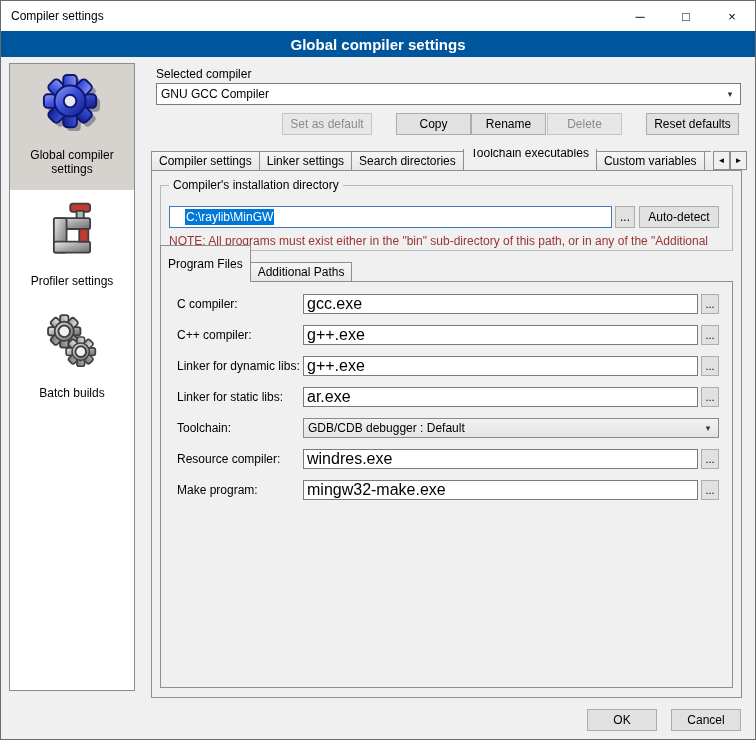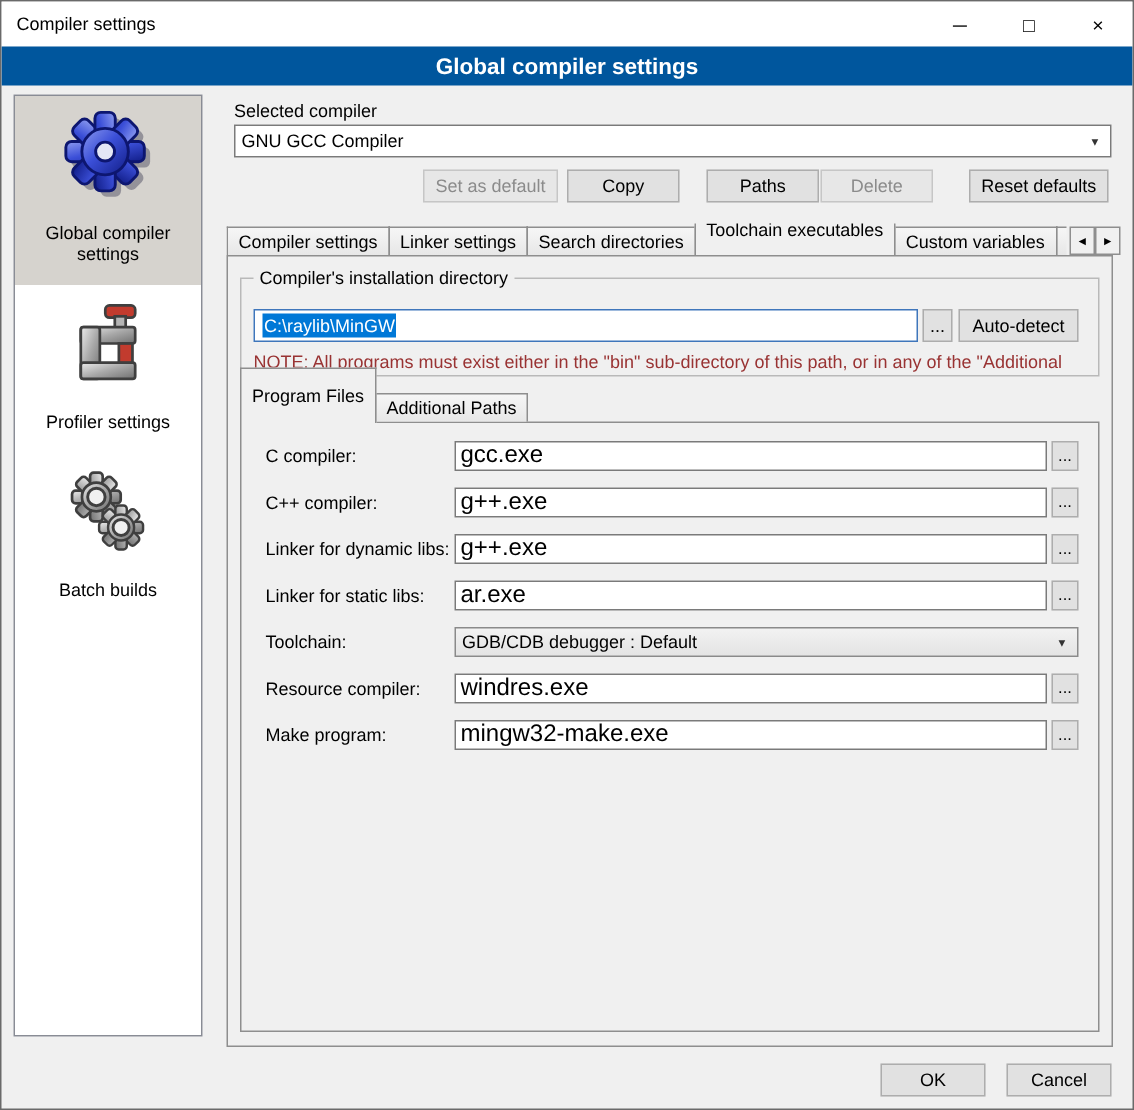--- a/index.html
+++ b/index.html
@@ -30,40 +30,40 @@
   .selcomp-label { position:absolute; left:10px; top:10px; }
   .combo { background:#fff; border:1px solid #7a7a7a; display:flex; align-items:center; padding-left:4px; position:relative; white-space:nowrap; overflow:hidden; }
   .combo .combo-arrow { position:absolute; right:1px; top:0; bottom:0; width:18px; display:flex; align-items:center; justify-content:center; font-size:9px; color:#333; }
   .compiler-combo { position:absolute; left:10px; right:6px; top:26px; height:22px; }
 
   .btn { background:#e1e1e1; border:1px solid #adadad; font-family:inherit; font-size:12px; color:#000; }
   .btn.disabled { color:#8b8b8b; border-color:#c6c6c6; background:#e7e7e7; }
   .btn-row { position:absolute; top:56px; left:0; right:0; height:22px; }
   .btn-row .btn { position:absolute; top:0; height:22px; }
   .b-setdefault { left:136px; width:90px; }
-  .b-copy { left:232px; width:75px; }
+  .b-copy { left:250px; width:75px; }
   .b-rename { left:325px; width:75px; }
   .b-delete { left:401px; width:75px; }
   .b-reset { left:500px; width:93px; }
 
   
   .tabbar { position:absolute; top:92px; left:5px; right:0; height:21px; display:flex; align-items:flex-end; z-index:2; }
   .tabs { display:flex; align-items:flex-end; overflow:hidden; flex:1; height:21px; }
   .tab { flex:none; display:flex; align-items:center; padding:0 7px; height:19px; background:linear-gradient(#f6f6f6,#e7e7e7); border:1px solid #8e8e8e; border-bottom:none; margin-right:-1px; white-space:nowrap; }
   .tab.active { height:37px; background:#f0f0f0; position:relative; z-index:3; margin-bottom:-1px; }
   .tab-arrows { flex:none; display:flex; margin-left:2px; }
   .tab-arrow { width:17px; height:19px; border:1px solid #8e8e8e; background:#f0f0f0; font-size:8px; display:flex; align-items:center; justify-content:center; padding:0; font-family:inherit; }
 
   .tab-panel { position:absolute; top:113px; left:5px; right:5px; height:528px; border:1px solid #8e8e8e; background:#f0f0f0; }
 
   
   .groupbox { position:absolute; top:14px; left:8px; right:8px; height:66px; border:1px solid #b9b9b9; }
   .groupbox-label { position:absolute; top:-8px; left:8px; background:#f0f0f0; padding:0 4px; }
   .dir-row { position:absolute; top:20px; left:8px; right:13px; height:22px; display:flex; align-items:center; }
-  .dir-input { flex:1; height:22px; border:1px solid #3f76bb; background:#fff; display:flex; align-items:center; padding-left:5px; margin-right:3px; overflow:hidden; }
+  .dir-input { flex:1; height:22px; border:1px solid #3f76bb; background:#fff; display:flex; align-items:center; padding-left:15px; margin-right:3px; overflow:hidden; }
   .dir-input .sel { background:var(--selection-bg,#0078d7); color:#fff; padding:1px 1px; white-space:nowrap; }
   .browse-btn { width:20px; height:22px; flex:none; margin-right:4px; }
   .autodetect-btn { width:80px; height:22px; flex:none; }
   .note { position:absolute; top:48px; left:8px; right:0; color:var(--note-text,#993333); white-space:nowrap; overflow:hidden; }
 
   
   .subtabs { position:absolute; top:89px; left:8px; height:21px; display:flex; align-items:flex-end; z-index:2; }
   .sub-panel { position:absolute; top:110px; left:8px; right:8px; bottom:9px; border:1px solid #8e8e8e; background:#f0f0f0; padding:12px 13px 0 16px; }
 
   .field-row { display:flex; align-items:center; height:20px; margin-bottom:11px; }
@@ -161,21 +161,21 @@
       <div class="selcomp-label">Selected compiler</div>
 
       <div class="combo compiler-combo">
         <span>GNU GCC Compiler</span>
         <span class="combo-arrow">▾</span>
       </div>
 
       <div class="btn-row">
         <button class="btn b-setdefault disabled" disabled="">Set as default</button>
         <button class="btn b-copy">Copy</button>
-        <button class="btn b-rename">Paths</button>
+        <button class="btn b-rename">Rename</button>
         <button class="btn b-delete disabled" disabled="">Delete</button>
         <button class="btn b-reset">Reset defaults</button>
       </div>
 
       <div class="tabbar">
         <div class="tabs">
           <div class="tab">Compiler settings</div>
           <div class="tab">Linker settings</div>
           <div class="tab">Search directories</div>
           <div class="tab active">Toolchain executables</div>

